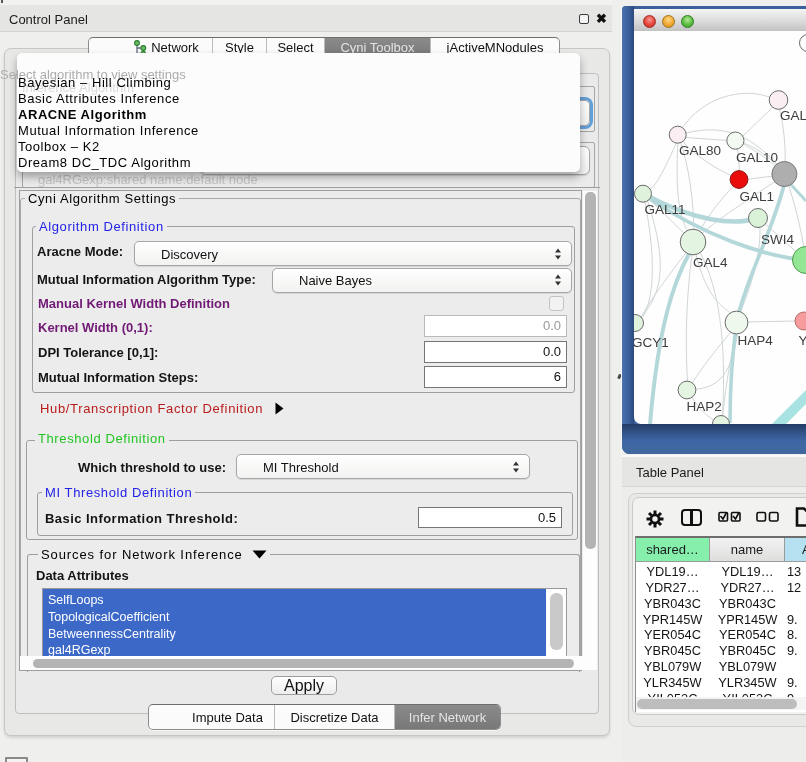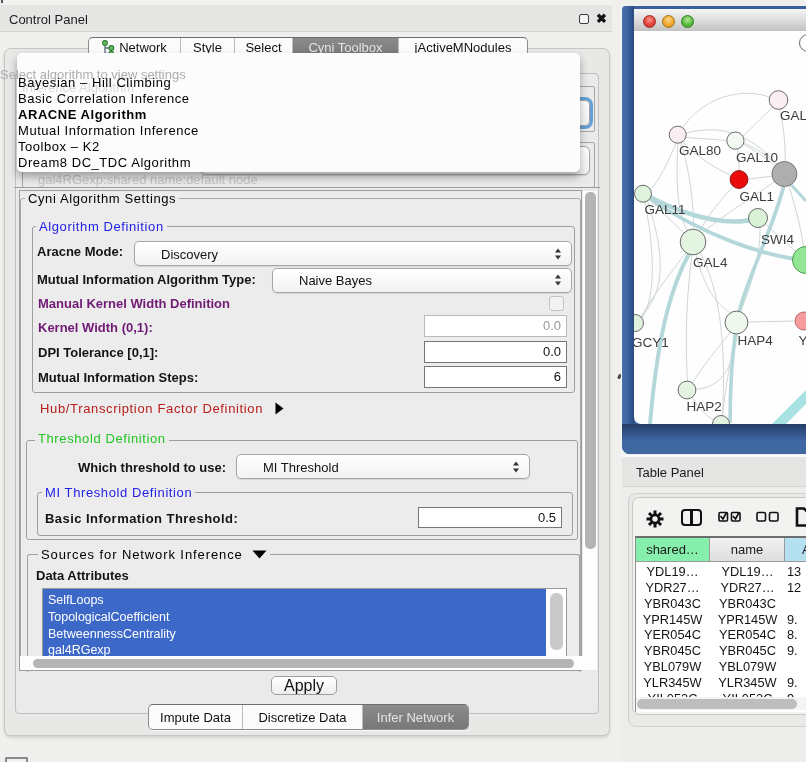--- a/index.html
+++ b/index.html
@@ -12,21 +12,21 @@
 .gb{position:absolute;border:1px solid #9f9f9f;border-radius:3px;}
 .gbt{position:absolute;font-size:13px;padding:0 3px;background:#ececec;white-space:nowrap;top:-9px;letter-spacing:0.6px;}
 .combo{position:absolute;border:1px solid #a6a6a6;border-radius:5px;
   background:linear-gradient(#ffffff,#f2f2f1);box-shadow:0 1px 1px rgba(0,0,0,0.10);}
 .combo .ct{position:absolute;left:26px;top:50%;transform:translateY(-50%);font-size:13px;color:#111;white-space:nowrap;}
 .car{position:absolute;right:9px;top:50%;transform:translateY(-50%);}
 .fld{position:absolute;background:#fff;border:1px solid #767676;font-size:13px;color:#111;
   text-align:right;padding-right:5px;box-sizing:border-box;line-height:19px;}
 .fldd{border:1px solid #b9b9b9;color:#9a9a9a;}
 .seg{position:absolute;display:flex;border:1px solid #8d8d8d;border-top-color:#6e6e6e;border-radius:5px;background:#fbfbfb;
-  overflow:hidden;box-shadow:0 1px 0 rgba(255,255,255,0.6);}
+  overflow:hidden;box-shadow:0 1px 0 rgba(255,255,255,0.6);padding-left:32px;}
 .seg .s{font-size:13px;color:#111;display:flex;align-items:center;justify-content:center;
   border-right:1px solid #bcbcbc;white-space:nowrap;}
 .seg .s:last-child{border-right:none;}
 .seg .on{background:linear-gradient(#8b8b8b,#787878);color:#e4e4e4;}
 .popitem{position:absolute;left:18px;font-size:13px;color:#000;white-space:nowrap;letter-spacing:0.55px;}
 </style>
 </head>
 <body>
 <div id="root">
 
@@ -148,21 +148,21 @@
 <div class="seg" style="left:148px;top:704px;width:319px;height:24px;">
   <div class="s" style="width:93px;">Impute Data</div>
   <div class="s" style="width:119px;">Discretize Data</div>
   <div class="s on" style="width:105px;">Infer Network</div>
 </div>
 
 <div class="ab" style="left:17px;top:53px;width:563px;height:119px;background:#fcfcfc;border-radius:5px;box-shadow:0 5px 9px rgba(0,0,0,0.32);"></div>
 <div class="ab" style="left:22px;top:80px;font-size:13px;color:rgba(40,40,40,0.16);white-space:nowrap;">Inference Algorithm</div>
 <div class="ab" style="left:0;top:57px;width:597px;height:13px;font-size:13px;color:#adadad;margin-top:10px;">Select algorithm to view settings</div>
 <div class="popitem" style="top:74.5px;">Bayesian – Hill Climbing</div>
-<div class="popitem" style="top:90.5px;">Basic Correlation Inference</div>
+<div class="popitem" style="top:90.5px;">Basic Attributes Inference</div>
 <div class="popitem" style="top:106.5px;font-weight:bold;">ARACNE Algorithm</div>
 <div class="popitem" style="top:122.5px;">Mutual Information Inference</div>
 <div class="popitem" style="top:138.5px;">Toolbox – K2</div>
 <div class="popitem" style="top:154.5px;">Dream8 DC_TDC Algorithm</div>
 
 <div class="ab" style="left:618px;top:374px;width:3px;height:5px;background:#4a4a4a;border-radius:1px;transform:rotate(25deg);"></div>
 
 <div class="ab" style="left:5px;top:757px;width:19px;height:12px;background:#f3f3f3;border:2px solid #8a8a8a;border-radius:1px;"></div>
 
 <div class="ab" style="left:622px;top:6px;width:184px;height:448px;border-top-left-radius:4px;border-bottom-left-radius:8px;background:#3a5f9d;"></div>

